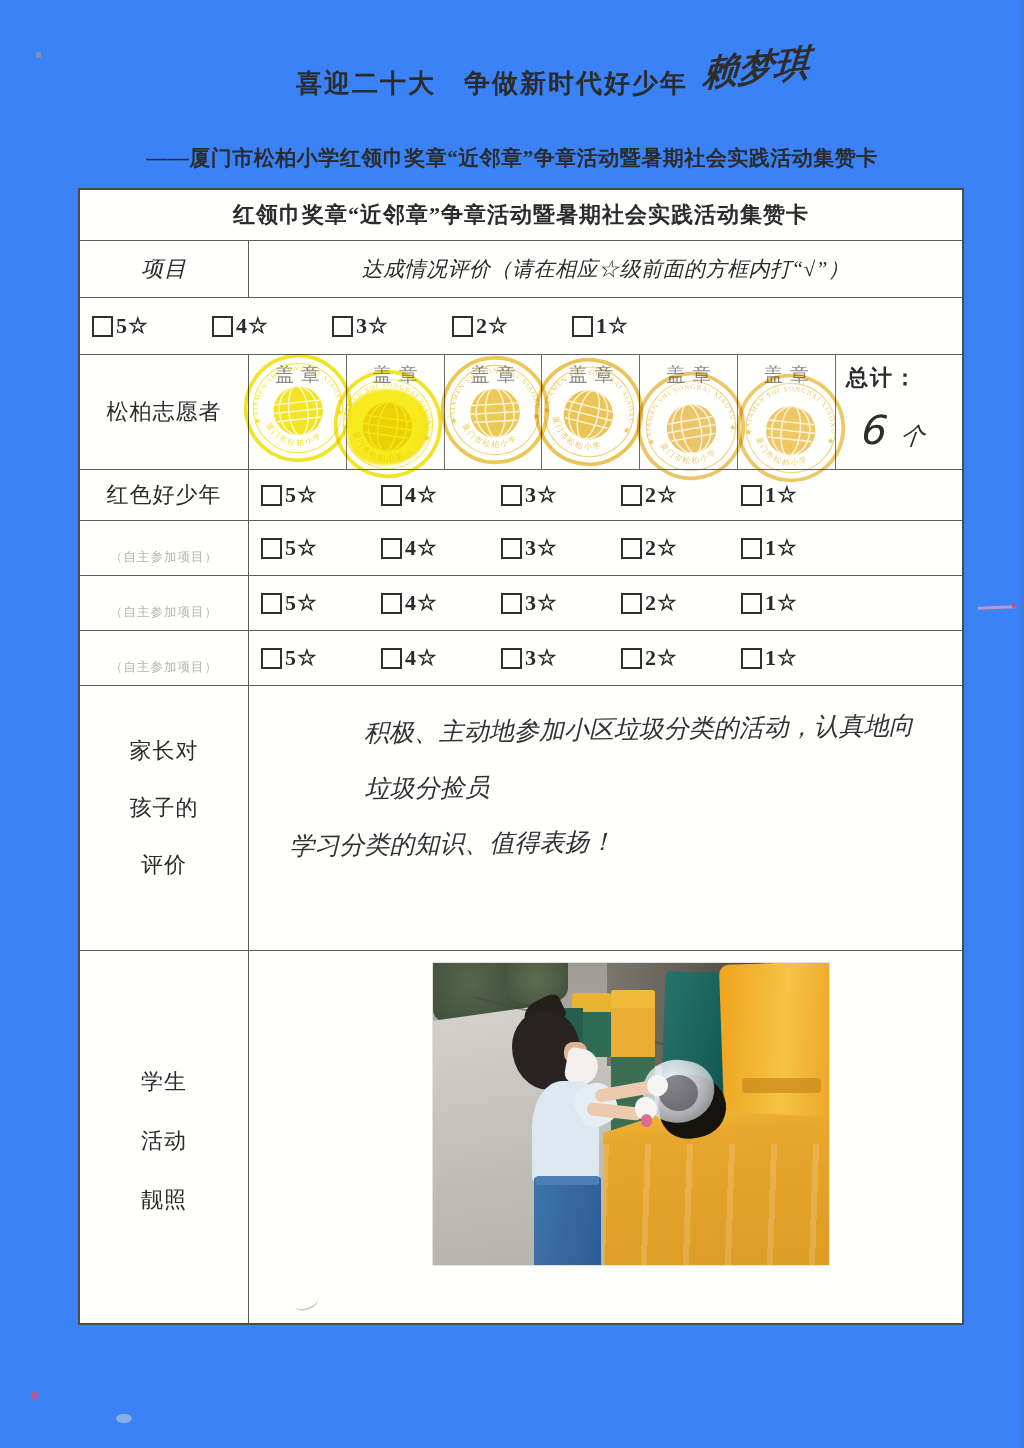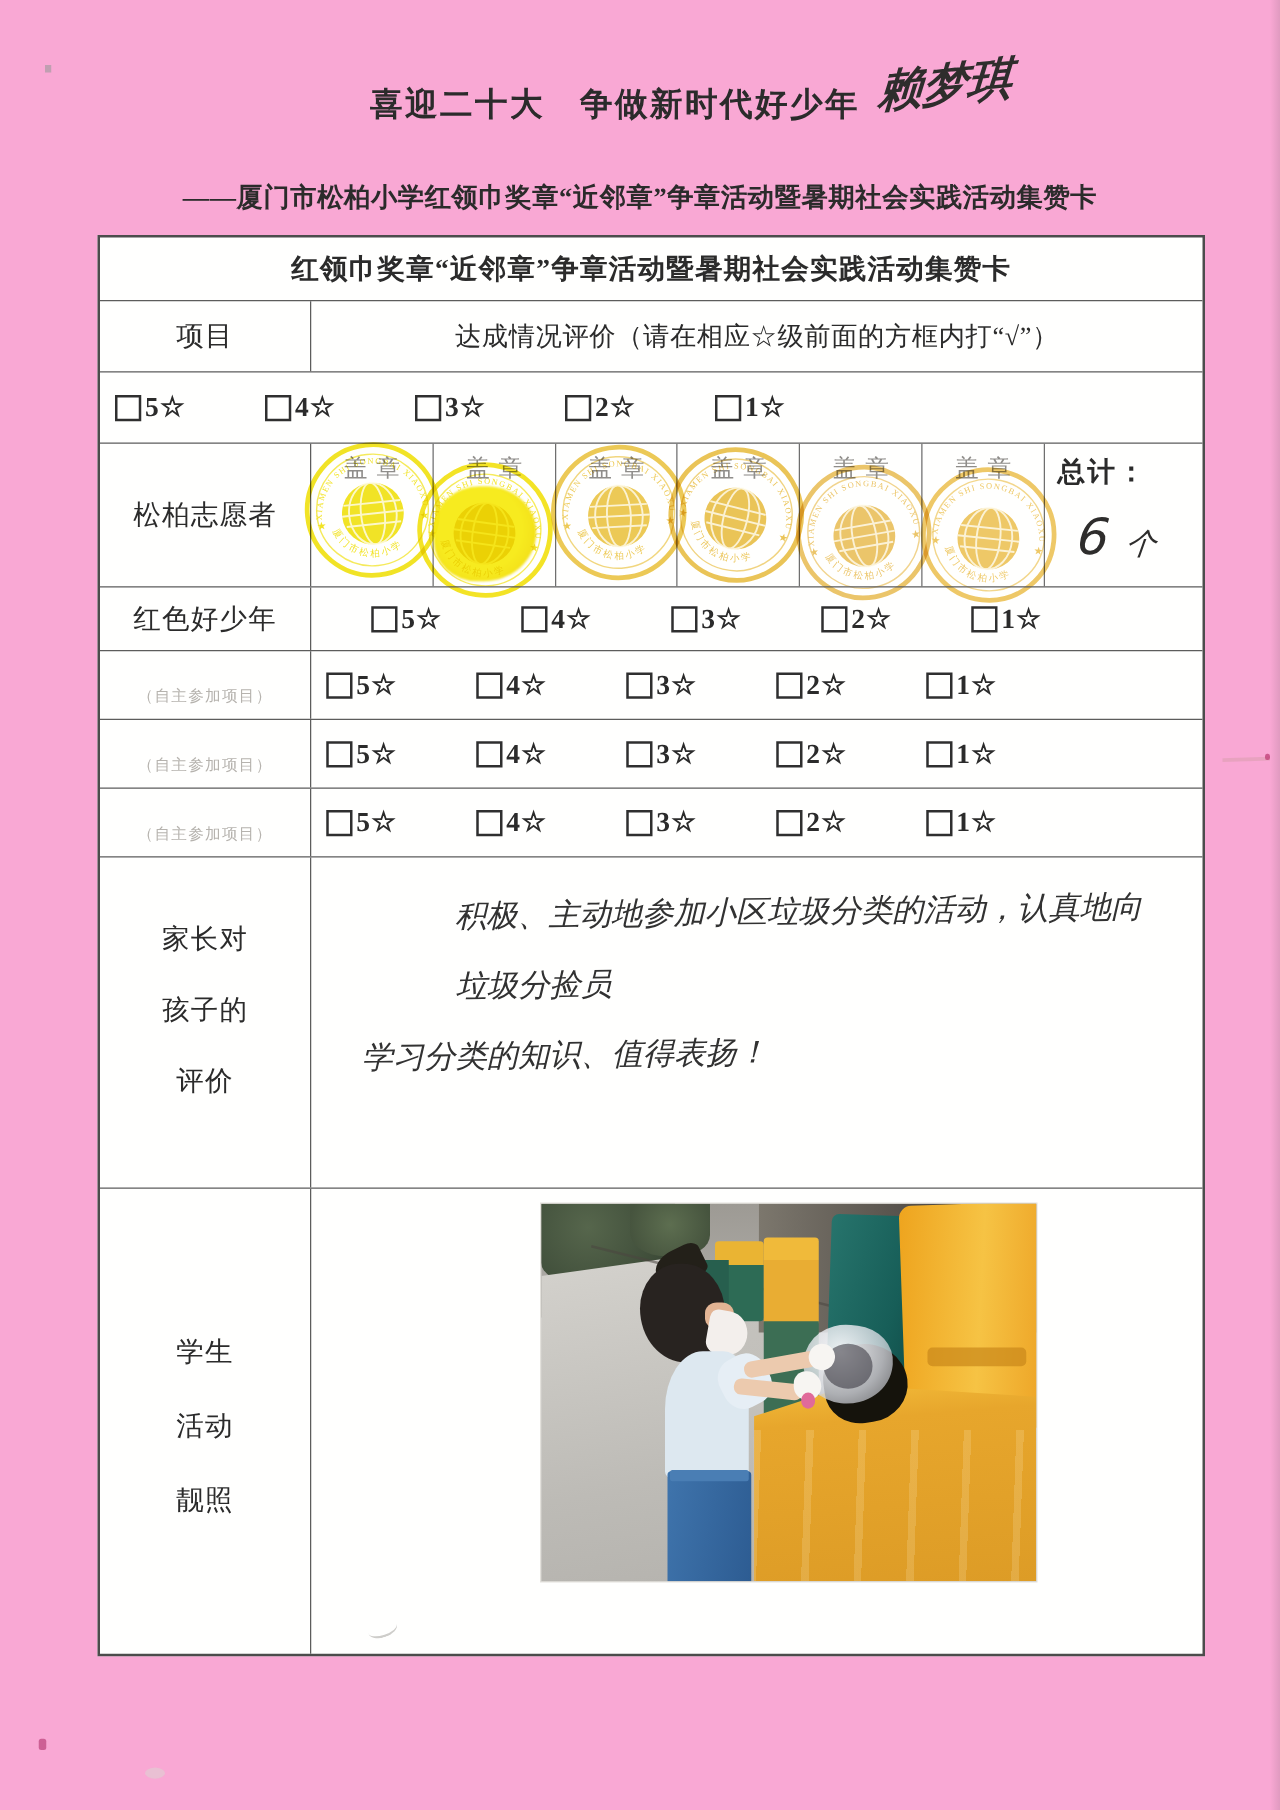--- a/index.html
+++ b/index.html
@@ -1,18 +1,18 @@
 <!DOCTYPE html>
 <html><head>
 <meta charset="utf-8">
 <style>
   html,body { margin:0; padding:0; background:#e9e9e9; }
   .sheet {
     position:relative; width:1024px; height:1448px; margin:0 auto;
-    background:#f9a8d4; overflow:hidden;
+    background:#3b82f6; overflow:hidden;
     font-family:"Liberation Serif","DejaVu Serif",serif; color:#2b2b2b;
   }
   
   .slogan {
     position:absolute; top:66px; left:0; width:1024px; text-align:center;
     font-size:26px; font-weight:600; letter-spacing:2px; transform:translateX(-20px);
   }
   .student-name {
     position:absolute; top:44px; left:702px; font-size:36px; font-weight:700;
     color:#2e2d2c; transform:rotate(-6deg) skewX(-10deg);
@@ -24,24 +24,24 @@
   }
   
   .card-table {
     position:absolute; left:78px; top:188px; width:882px;
     border:2px solid #4c4c4c; display:flex; flex-direction:column;
     background:#fffffe;
   }
   .row { display:flex; border-top:1.6px solid #5c5c5c; position:relative; }
   .row:first-child { border-top:none; }
   .r-title   { height:50px; align-items:center; justify-content:center; }
-  .r-head    { height:56px; }
+  .r-head    { height:56px;font-style:italic; }
   .r-civ     { height:56px; }
   .r-stamps  { height:114px; }
-  .r-red     { height:50px;gap:36px; }
+  .r-red     { height:50px; }
   .r-self    { height:54px; }
   .r-parent  { height:264px; }
   .r-photo   { height:372px; }
   .t-title { font-size:22px; font-weight:600; letter-spacing:1px; }
   .cell-label {
     width:168px; flex:none; border-right:1.6px solid #5c5c5c;
     display:flex; align-items:center; justify-content:center;
     font-size:22px; letter-spacing:1px; text-align:center;
   }
   .cell-label.multi { flex-direction:column; justify-content:flex-start; }

